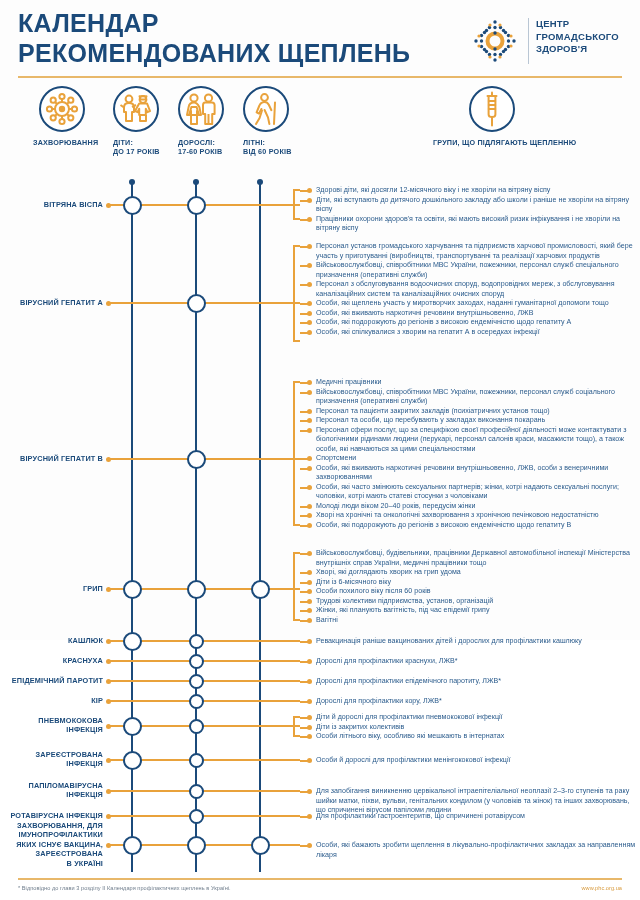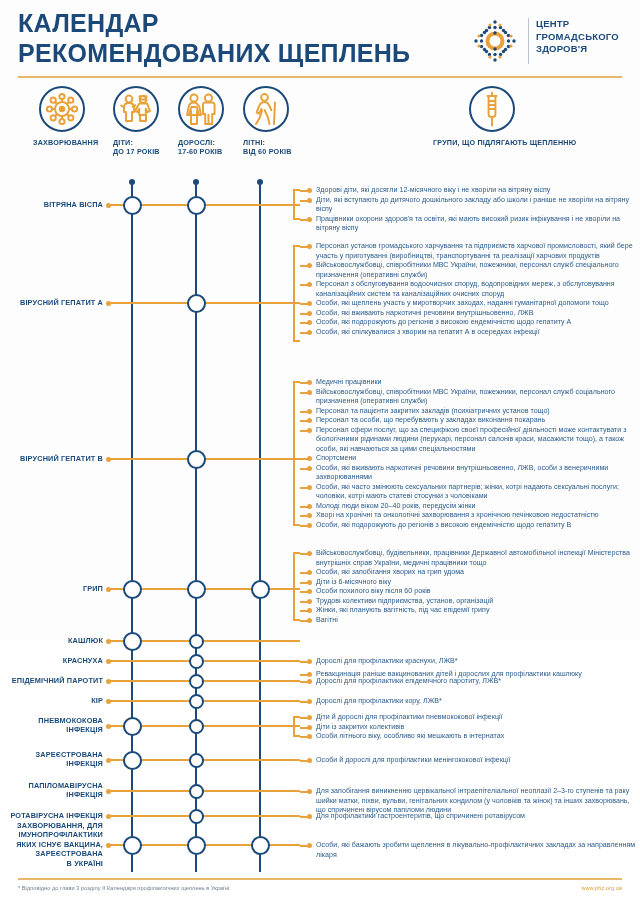--- a/index.html
+++ b/index.html
@@ -435,21 +435,21 @@
       </div>
       <div class="bullets" style="top: 549px;">
         <div class="bullet-row">
           <div class="bullet-stem"></div>
           <div class="bullet-dot"></div>
           <div class="bullet-text">Військовослужбовці, будівельники, працівники Державної автомобільної інспекції Міністерства внутрішніх справ України, медичні працівники тощо</div>
         </div>
         <div class="bullet-row">
           <div class="bullet-stem"></div>
           <div class="bullet-dot"></div>
-          <div class="bullet-text">Особи, які запобігання хворих на грип удома</div>
+          <div class="bullet-text">Хворі, які доглядають хворих на грип удома</div>
         </div>
         <div class="bullet-row">
           <div class="bullet-stem"></div>
           <div class="bullet-dot"></div>
           <div class="bullet-text">Діти із 6-місячного віку</div>
         </div>
         <div class="bullet-row">
           <div class="bullet-stem"></div>
           <div class="bullet-dot"></div>
           <div class="bullet-text">Особи похилого віку після 60 років</div>
@@ -471,21 +471,21 @@
         </div>
       </div>
       <div class="bullet-bracket" style="left: 293px; top: 552.2px; height: 69px; position: absolute;"></div>
       <div class="row-rail" style="left: 108px; top: 639.75px; width: 192px;"></div>
       <div class="row-dot" style="left: 106px; top: 638.5px;"></div>
       <div class="node big" style="left: 122.5px; top: 631.5px;"></div>
       <div class="node small" style="left: 188.5px; top: 633.5px;"></div>
       <div class="row-label" style="left: 0px; width: 103px; top: 635.7px;">
         <div>КАШЛЮК</div>
       </div>
-      <div class="bullets" style="top: 670px;">
+      <div class="bullets" style="top: 637px;">
         <div class="bullet-row">
           <div class="bullet-stem"></div>
           <div class="bullet-dot"></div>
           <div class="bullet-text">Ревакцинація раніше вакцинованих дітей і дорослих для профілактики кашлюку</div>
         </div>
       </div>
       <div class="row-rail" style="left: 108px; top: 659.75px; width: 192px;"></div>
       <div class="row-dot" style="left: 106px; top: 658.5px;"></div>
       <div class="node small" style="left: 188.5px; top: 653.5px;"></div>
       <div class="row-label" style="left: 0px; width: 103px; top: 655.7px;">

